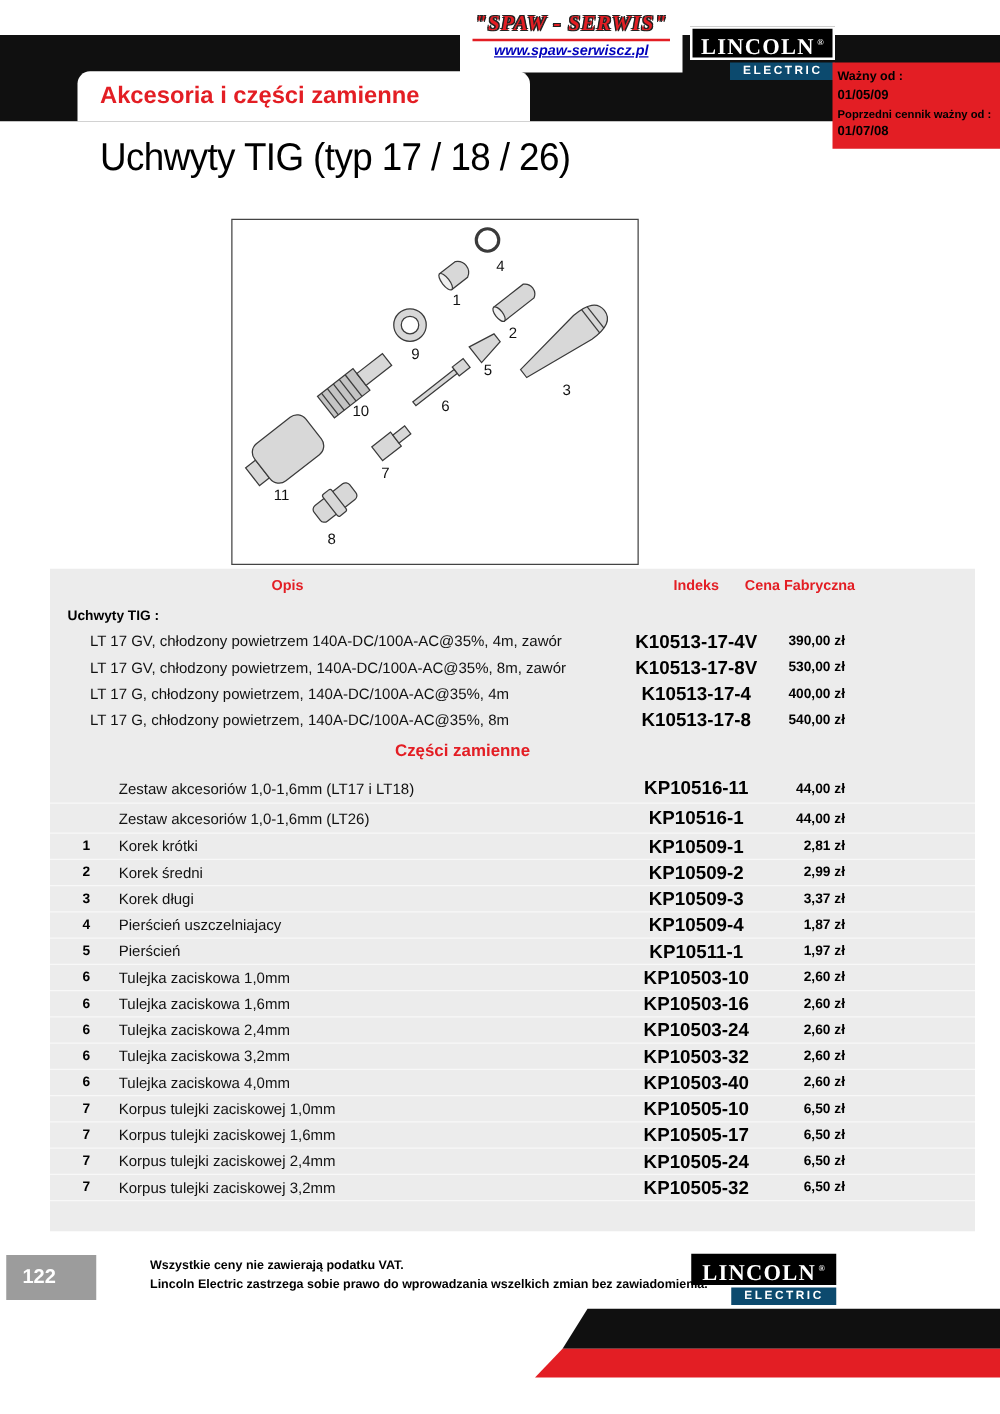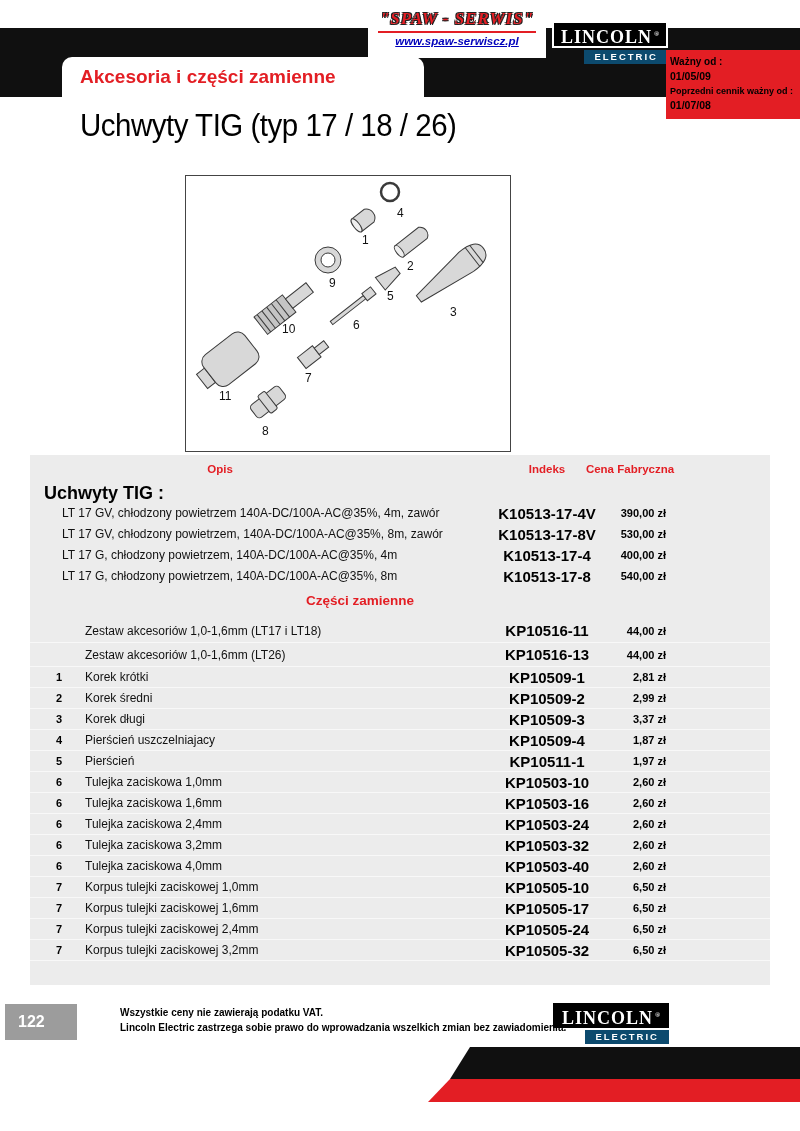--- a/index.html
+++ b/index.html
@@ -34,27 +34,27 @@
   .validity .v-label { font-weight:bold; font-size:10px; line-height:14px; white-space:nowrap; }
   .validity .v-label.small { font-size:9px; }
   .validity .v-date { font-size:10.5px; font-weight:bold; line-height:15px; }
 
   
   .page-title { position:absolute; left:80px; top:108px; font-size:31px; font-weight:400; color:#000;
                 transform:scaleX(0.95); transform-origin:left; letter-spacing:-0.5px; white-space:nowrap; }
   .diagram-box { position:absolute; left:185px; top:175px; width:326px; height:277px; border:1px solid #444; background:#fff; }
 
   
-  .price-table { position:absolute; left:30px; top:455px; width:740px; height:530px; background:#ececec; }
+  .price-table { position:absolute; left:40px; top:455px; width:740px; height:530px; background:#ececec; }
   .thead { position:relative; height:28px; }
   .thead .h { position:absolute; top:8px; font-weight:bold; color:#e31e24; font-size:11.5px; }
   .h-opis { left:120px; width:140px; text-align:center; }
   .h-indeks { left:452px; width:130px; text-align:center; }
   .h-cena { left:528px; width:144px; text-align:center; }
-  .group-title { margin-left:14px; font-weight:bold; font-size:18px; height:20px; line-height:20px; color:#000; }
+  .group-title { margin-left:14px; font-weight:bold; font-size:11px; height:20px; line-height:20px; color:#000; }
   .spare-heading { color:#e31e24; font-weight:bold; font-size:13.5px; text-align:center; width:660px;
                    height:24px; line-height:24px; margin-top:2px; margin-bottom:6px; }
   .row { position:relative; height:21px; line-height:21px; font-size:12px; }
   .row .c-nr { position:absolute; left:14px; width:30px; text-align:center; font-weight:bold; font-size:11px; color:#000; }
   .row .c-opis { position:absolute; left:55px; color:#111; white-space:nowrap; }
   .row.torch .c-opis { left:32px; }
   .row .c-indeks { position:absolute; left:452px; width:130px; text-align:center; font-weight:bold; font-size:15px; color:#000; }
   .row .c-cena { position:absolute; left:516px; width:120px; text-align:right; font-weight:bold; font-size:11px; color:#000; }
   .row.spare { border-bottom:1px solid #f8f8f8; }
   #spare-rows .row:nth-child(-n+2) { height:24px; line-height:24px; }
@@ -205,21 +205,21 @@
   <div class="row spare">
     <span class="c-nr"></span>
     <span class="c-opis">Zestaw akcesoriów 1,0-1,6mm (LT17 i LT18)</span>
     <span class="c-indeks">KP10516-11</span>
     <span class="c-cena">44,00 zł</span>
   </div>
 
   <div class="row spare">
     <span class="c-nr"></span>
     <span class="c-opis">Zestaw akcesoriów 1,0-1,6mm (LT26)</span>
-    <span class="c-indeks">KP10516-13</span>
+    <span class="c-indeks">KP10516-1</span>
     <span class="c-cena">44,00 zł</span>
   </div>
 
   <div class="row spare">
     <span class="c-nr">1</span>
     <span class="c-opis">Korek krótki</span>
     <span class="c-indeks">KP10509-1</span>
     <span class="c-cena">2,81 zł</span>
   </div>
 

